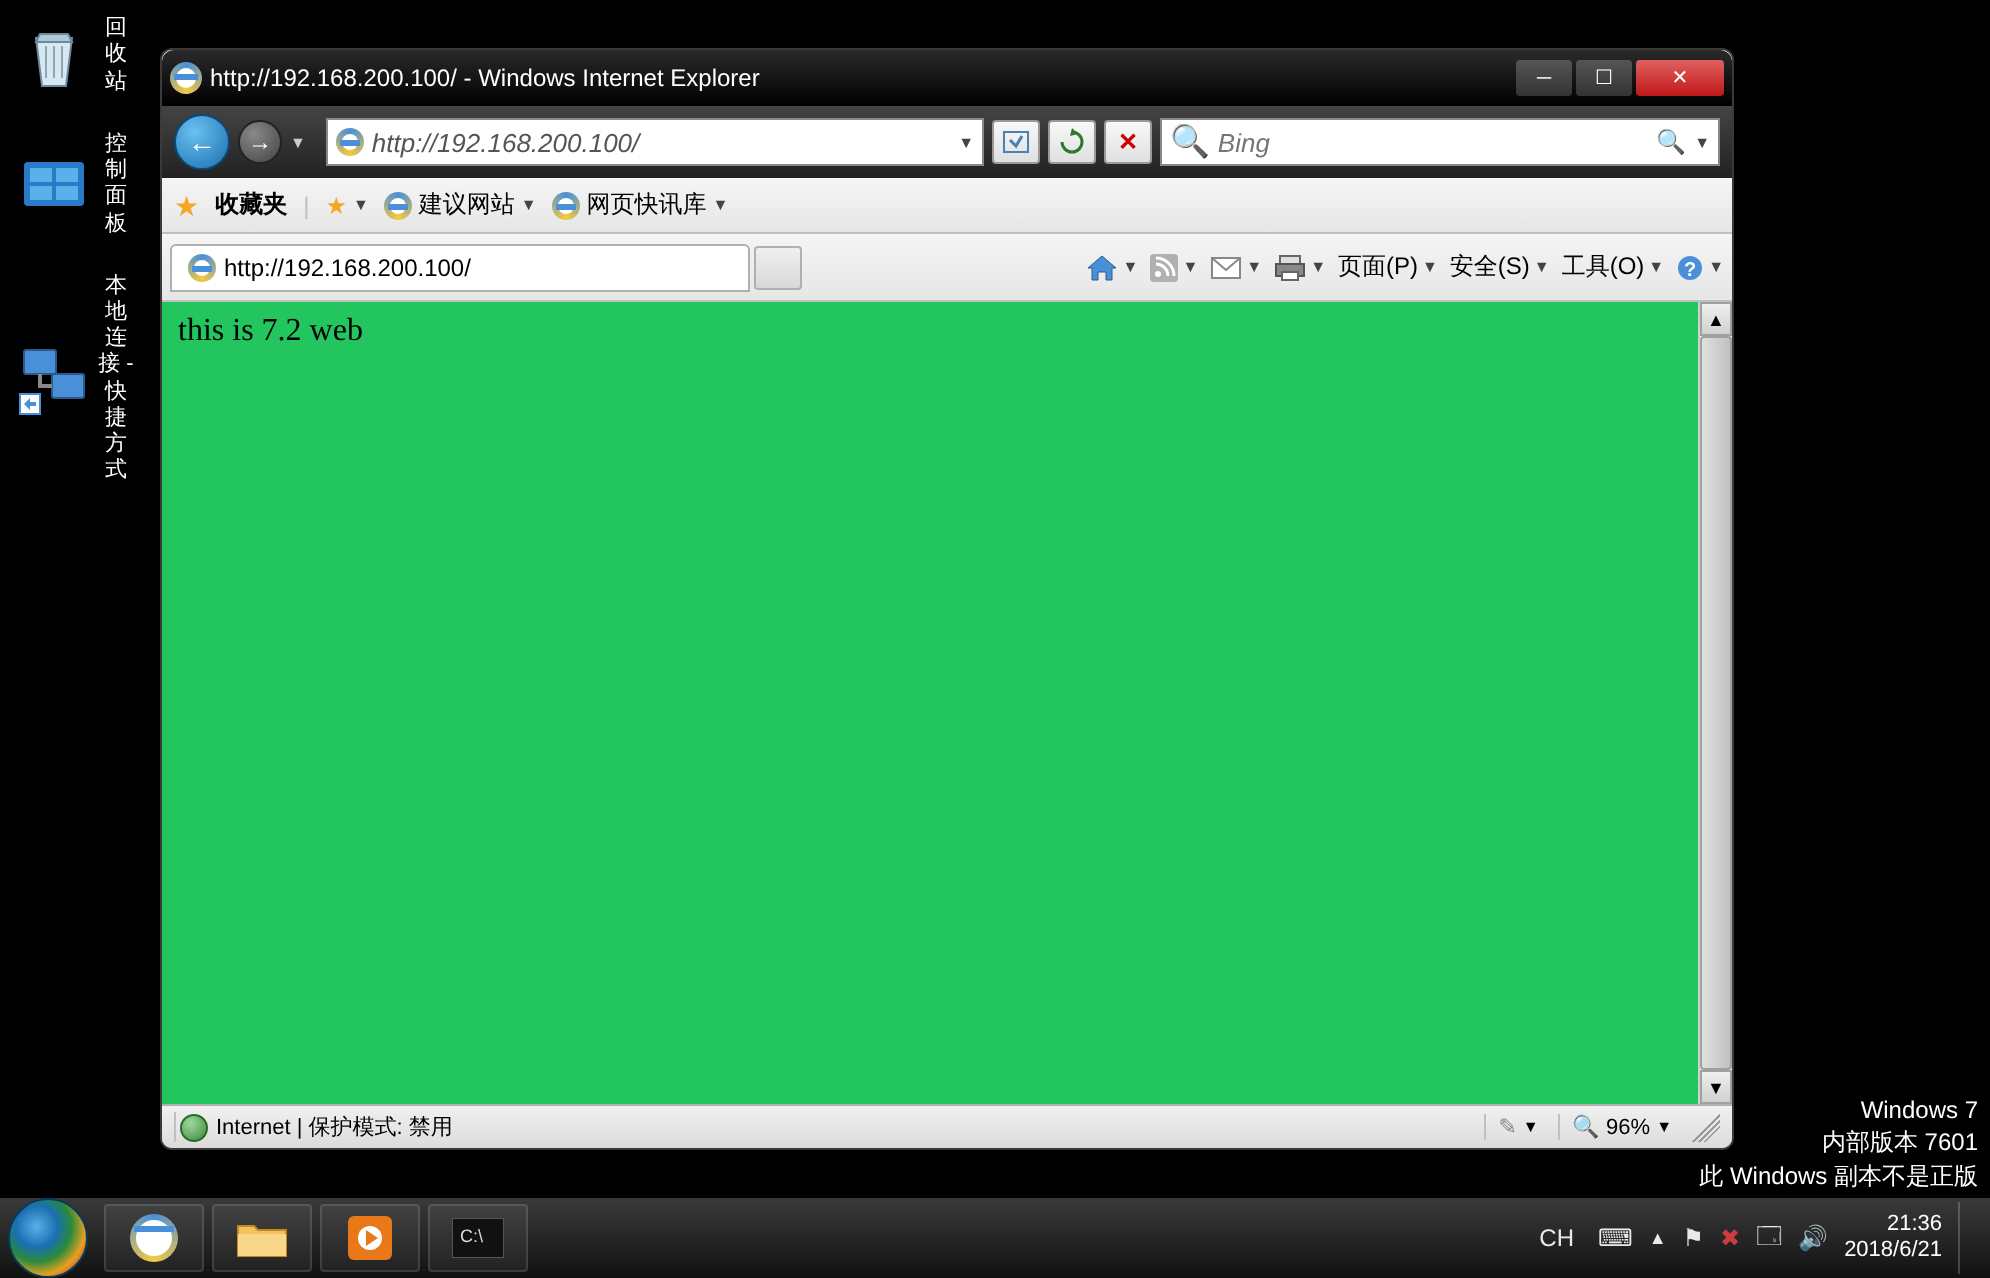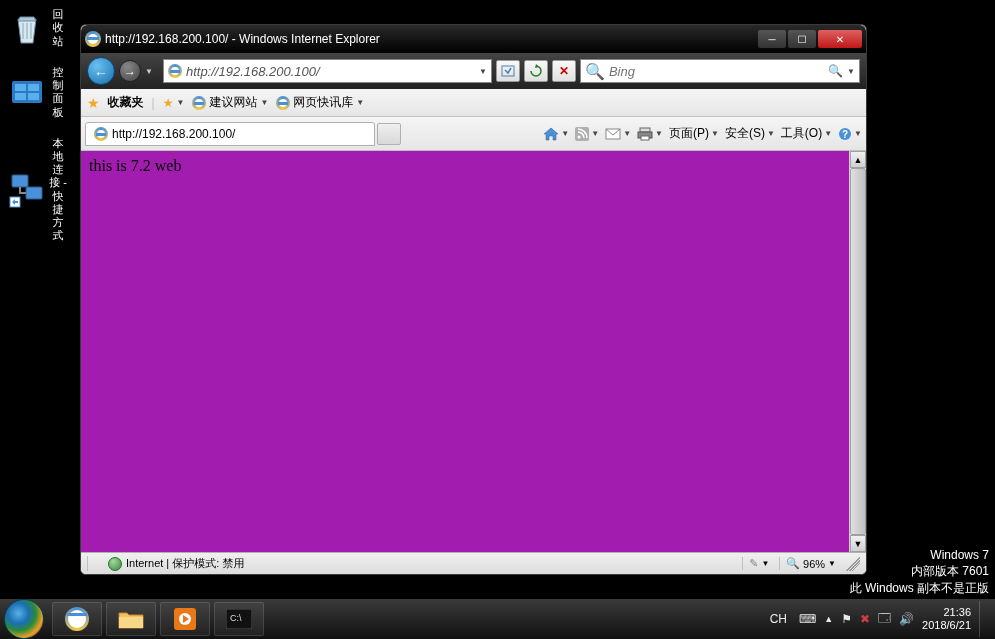--- a/index.html
+++ b/index.html
@@ -41,30 +41,30 @@
 .fav-link { display: flex; align-items: center; gap: 3px; cursor: pointer; }
 .fav-link .arw { font-size: 8px; color: #444; }
 
 .tabbar { height: 34px; background: linear-gradient(#f5f5f5,#e6e6e6); border-bottom: 1px solid #c0c0c0; display: flex; align-items: center; padding: 0 4px; }
 .tab { height: 24px; background: #fff; border: 1px solid #b0b0b0; border-radius: 3px 3px 0 0; display: flex; align-items: center; padding: 0 8px; gap: 4px; font-size: 12px; min-width: 290px; }
 .newtab { width: 24px; height: 22px; background: linear-gradient(#f0f0f0,#d8d8d8); border: 1px solid #b0b0b0; margin-left: 2px; cursor: pointer; border-radius: 2px; }
 .tab-tools { margin-left: auto; display: flex; align-items: center; gap: 6px; font-size: 12px; }
 .tool-item { display: flex; align-items: center; gap: 2px; cursor: pointer; }
 .tool-item .arw { font-size: 8px; color: #444; }
 
-.content { flex: 1; background: #a21caf; display: flex; }
+.content { flex: 1; background: #22c55e; display: flex; }
 .page { flex: 1; padding: 6px 8px; font-family: "Times New Roman", serif; font-size: 16px; color: #000; }
 .scrollbar { width: 17px; background: #f0f0f0; border-left: 1px solid #d0d0d0; display: flex; flex-direction: column; }
 .sb-btn { height: 17px; background: linear-gradient(#f0f0f0,#d0d0d0); border: 1px solid #a0a0a0; font-size: 9px; display: flex; align-items: center; justify-content: center; cursor: pointer; }
 .sb-track { flex: 1; }
 .sb-thumb { height: 100%; background: linear-gradient(90deg,#e0e0e0,#c0c0c0); border: 1px solid #a0a0a0; border-radius: 2px; }
 
 .statusbar { height: 22px; background: linear-gradient(#f0f0f0,#dcdcdc); border-top: 1px solid #b0b0b0; display: flex; align-items: center; font-size: 11px; padding: 0 6px; }
 .statusbar .st-l { flex: 0 0 38%; }
-.statusbar .st-c { flex: 1; display: flex; align-items: center; gap: 4px; border-left: 1px solid #c0c0c0; padding-left: 20px; }
+.statusbar .st-c { flex: 1; display: flex; align-items: center; gap: 4px; border-left: 1px solid #c0c0c0; padding-left: 2px; }
 .statusbar .st-r { display: flex; align-items: center; gap: 10px; }
 .st-r .zone { display: flex; align-items: center; gap: 3px; cursor: pointer; border-left: 1px solid #c0c0c0; padding-left: 6px; }
 .resize { width: 14px; height: 14px; background: linear-gradient(135deg, transparent 50%, #999 50%, #999 55%, transparent 55%, transparent 60%, #999 60%, #999 65%, transparent 65%, transparent 70%, #999 70%, #999 75%, transparent 75%); }
 
 
 .watermark { position: absolute; right: 6px; bottom: 42px; color: #fff; font-size: 12px; text-align: right; line-height: 1.4; }
 
 
 .taskbar { position: absolute; bottom: 0; left: 0; right: 0; height: 40px; background: linear-gradient(#3a3a3a,#111); display: flex; align-items: center; }
 .start-orb { width: 40px; height: 40px; margin-left: 4px; border-radius: 50%; background: radial-gradient(circle at 35% 35%, #5ab0e8 0%, #1a6fb0 30%, #2a8a3a 50%, #e8a020 70%, #b03030 90%); border: 1px solid #0a3a5a; cursor: pointer; }

